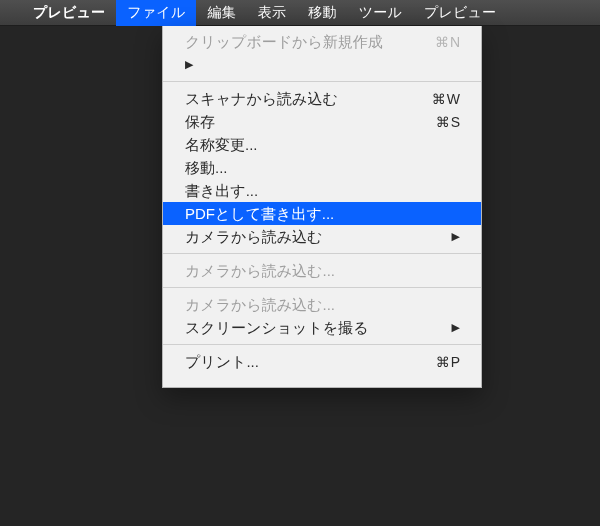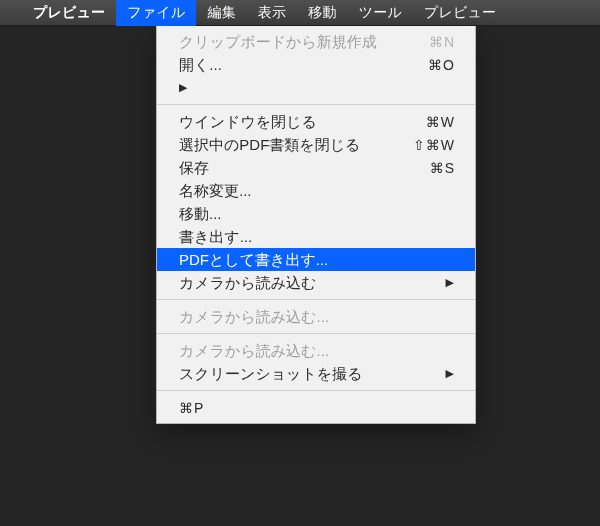--- a/index.html
+++ b/index.html
@@ -36,28 +36,28 @@
     color: #ffffff;
     font-weight: 400;
     letter-spacing: 0.2px;
   }
   .menu-item.app-name { font-weight: 700; }
   .menu-item.active {
     background: #0a62ff;
   }
   .dropdown {
     position: absolute;
-    left: 156px;
+    left: 162px;
     top: 26px;
     width: 320px;
     background: #f1f1f1;
     border: 1px solid #b7b7b7;
     border-top: none;
     box-shadow: 0 10px 24px rgba(0,0,0,0.35);
-    padding: 4px 0 4px 0;
+    padding: 4px 0 14px 0;
   }
   .dd-row {
     display: flex;
     align-items: center;
     height: 23px;
     padding: 0 20px 0 22px;
     color: #2b2b2b;
     font-size: 15px;
     line-height: 1;
     position: relative;
@@ -99,34 +99,26 @@
     <span class="menu-item">ツール</span>
     <span class="menu-item">プレビュー</span>
 </div>
 
 <div class="dropdown" id="dropdown">
     <div class="dd-row disabled">
       <span class="dd-label">クリップボードから新規作成</span>
       <span class="dd-shortcut">⌘N</span>
     </div>
     <div class="dd-row">
-      <span class="dd-label">開く...</span>
-      <span class="dd-shortcut">⌘O</span>
-    </div>
-    <div class="dd-row">
       <span class="dd-shortcut submenu-arrow">▶</span>
     </div>
     <div class="dd-sep"></div>
     <div class="dd-row">
-      <span class="dd-label">ウインドウを閉じる</span>
+      <span class="dd-label">スキャナから読み込む</span>
       <span class="dd-shortcut">⌘W</span>
-    </div>
-    <div class="dd-row">
-      <span class="dd-label">選択中のPDF書類を閉じる</span>
-      <span class="dd-shortcut">⇧⌘W</span>
     </div>
     <div class="dd-row">
       <span class="dd-label">保存</span>
       <span class="dd-shortcut">⌘S</span>
     </div>
     <div class="dd-row">
       <span class="dd-label">名称変更...</span>
     </div>
     <div class="dd-row">
       <span class="dd-label">移動...</span>
@@ -148,15 +140,16 @@
     <div class="dd-sep"></div>
     <div class="dd-row disabled">
       <span class="dd-label">カメラから読み込む...</span>
     </div>
     <div class="dd-row">
       <span class="dd-label">スクリーンショットを撮る</span>
       <span class="dd-shortcut submenu-arrow">▶</span>
     </div>
     <div class="dd-sep"></div>
     <div class="dd-row">
+      <span class="dd-label">プリント...</span>
       <span class="dd-shortcut">⌘P</span>
     </div>
   </div>
 
 </body></html>

